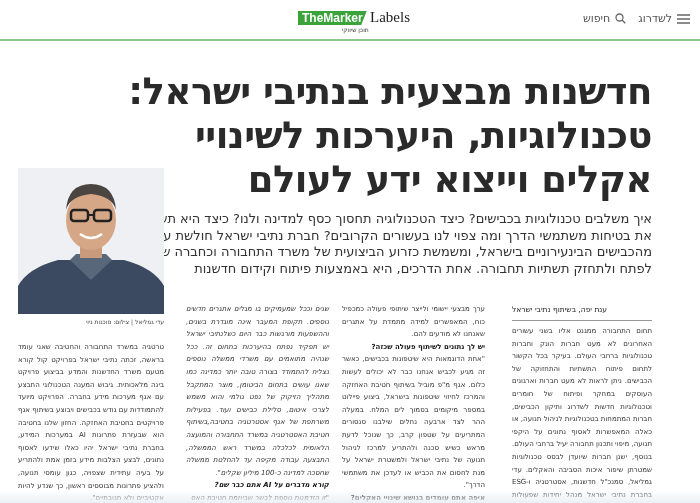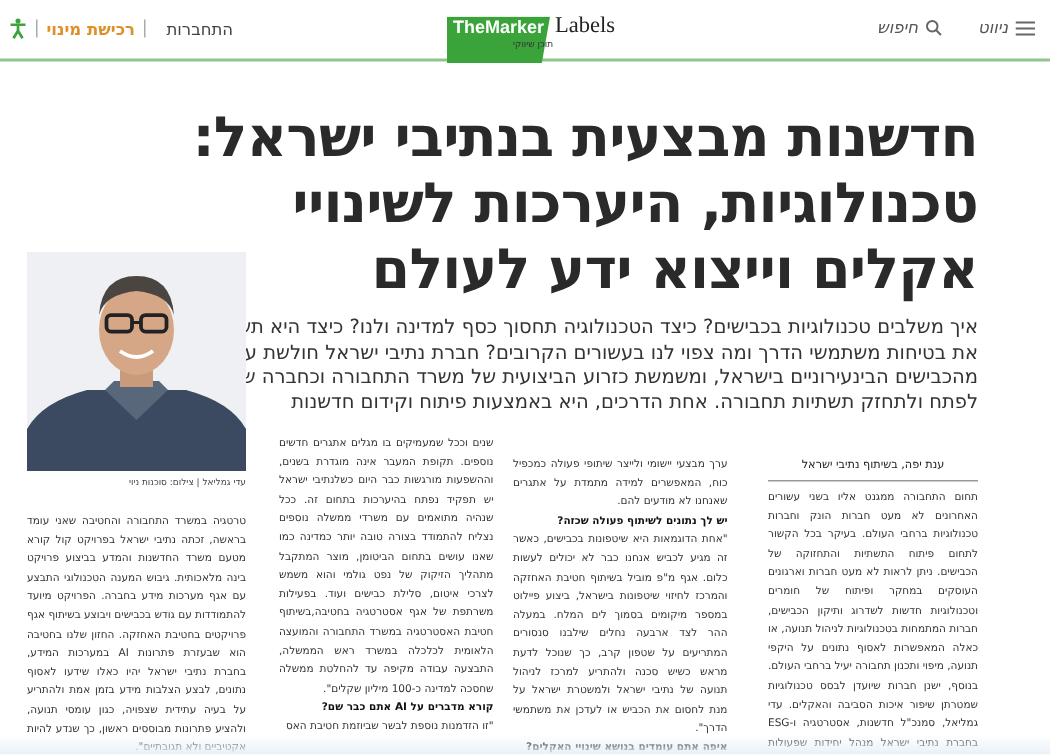--- a/index.html
+++ b/index.html
@@ -6,31 +6,31 @@
   html, body { width: 700px; height: 503px; overflow: hidden; background: #fff; }
   body { font-family: "DejaVu Sans", sans-serif; color: #222; position: relative; }
 
   
   .topbar {
     position: absolute; left: 0; top: 0; width: 700px; height: 41px;
     border-bottom: 2px solid #8fc78b; background: #fff;
     display: flex; align-items: center;
   }
   .tb-left { position: absolute; left: 6px; top: 12px; display: flex; align-items: center; gap: 6px; font-size: 11px; }
-  .tb-right { position: absolute; right: 10px; top: 12px; display: flex; align-items: center; gap: 24px; font-size: 11px; color: #555; font-style: italic; }
+  .tb-right { position: absolute; right: 10px; top: 12px; display: flex; align-items: center; gap: 12px; font-size: 11px; color: #555; }
   .access-icon { width: 12px; height: 14px; display: inline-block; }
   .sep { width: 1px; height: 12px; background: #aaa; display: inline-block; }
   .subscribe { color: #e0902a; font-weight: bold; }
   .login { color: #444; margin-left: 8px; }
   .menu-btn, .search-btn { display: flex; align-items: center; gap: 5px; color: #555; }
   .logo {
     position: absolute; left: 298px; top: 9px; width: 112px; height: 28px;
   }
   .logo .tm {
-    position: absolute; left: 0; top: 2px; height: 31px; padding: 0 4px;
+    position: absolute; left: 0; top: 2px; height: 14px; padding: 0 4px;
     background: #3aa33a; color: #fff; font-family: "Liberation Sans", sans-serif;
     font-weight: bold; font-size: 12px; line-height: 14px;
     clip-path: polygon(0 0, 100% 0, 92% 100%, 0 100%);
   }
   .logo .lb {
     position: absolute; left: 72px; top: 0; font-family: "Liberation Serif", serif;
     font-weight: normal; font-size: 15px; color: #222;
   }
   .logo .sub { position: absolute; left: 44px; top: 17px; font-size: 6px; color: #333; }
 
@@ -54,61 +54,49 @@
     position: absolute; left: 18px; top: 318px; width: 146px;
     direction: rtl; text-align: right; font-size: 6px; color: #444;
   }
   .col {
     position: absolute; direction: rtl; text-align: justify;
     font-size: 7px; line-height: 12.6px; color: #333;
   }
   .col b { color: #111; }
   .byline {
     position: absolute; right: 48px; top: 305px; width: 140px;
-    direction: rtl; text-align: center; font-size: 7.5px; color: #222;
+    direction: rtl; text-align: left; font-size: 7.5px; color: #222;
     padding-bottom: 6px; border-bottom: 1px solid #999;
   }
   .bottom-fade {
     position: absolute; left: 0; top: 490px; width: 700px; height: 13px;
     background: linear-gradient(#fff0, #e9f1f7);
   }
 </style>
 </head>
 <body>
 
 <div class="topbar">
-  <div class="tb-left">
-    <span class="access-icon">
-      <svg width="12" height="14" viewBox="0 0 12 14">
-          <circle cx="6" cy="2" r="1.7" fill="#3aa33a"></circle>
-          <path d="M1 4.5h10M6 4.5v4M6 8.5l-3 5M6 8.5l3 5" stroke="#3aa33a" stroke-width="1.8" fill="none"></path>
-        </svg>
-    </span>
-    <span class="sep"></span>
-    <span class="subscribe">רכישת מינוי</span>
-    <span class="sep"></span>
-    <span class="login">התחברות</span>
-  </div>
 
   <div class="logo">
     <span class="tm">TheMarker</span>
     <span class="lb">Labels</span>
     <span class="sub">תוכן שיווקי</span>
   </div>
 
   <div class="tb-right">
     <span class="search-btn">
       <span>חיפוש</span>
       <svg width="11" height="11" viewBox="0 0 11 11">
           <circle cx="4.5" cy="4.5" r="3.5" stroke="#666" stroke-width="1.3" fill="none"></circle>
           <path d="M7 7l3.3 3.3" stroke="#666" stroke-width="1.3"></path>
         </svg>
     </span>
     <span class="menu-btn">
-      <span>ניווט</span>
+      <span>לשדרוג</span>
       <svg width="13" height="10" viewBox="0 0 13 10">
           <path d="M0 1h13M0 5h13M0 9h13" stroke="#666" stroke-width="1.3"></path>
         </svg>
     </span>
   </div>
 </div>
 
 <h1 class="headline">חדשנות מבצעית בנתיבי ישראל: טכנולוגיות, היערכות לשינויי אקלים וייצוא ידע לעולם</h1>
 
 <p class="lede">איך משלבים טכנולוגיות בכבישים? כיצד הטכנולוגיה תחסוך כסף למדינה ולנו? כיצד היא תשפר את בטיחות משתמשי הדרך ומה צפוי לנו בעשורים הקרובים? חברת נתיבי ישראל חולשת על 98% מהכבישים הבינעירוניים בישראל, ומשמשת כזרוע הביצועית של משרד התחבורה וכחברה שפועלת לפתח ולתחזק תשתיות תחבורה. אחת הדרכים, היא באמצעות פיתוח וקידום חדשנות</p>
@@ -136,21 +124,21 @@
 </div>
 
 <div class="col" style="right:215px; top:303px; width:143px;">
   <span>ערך מבצעי יישומי ולייצר שיתופי פעולה כמכפיל כוח, המאפשרים למידה מתמדת על אתגרים שאנחנו לא מודעים להם.</span><br>
   <b>יש לך נתונים לשיתוף פעולה שכזה?</b><br>
   <span>"אחת הדוגמאות היא שיטפונות בכבישים, כאשר זה מגיע לכביש אנחנו כבר לא יכולים לעשות כלום. אגף מ"פ מוביל בשיתוף חטיבת האחזקה והמרכז לחיזוי שיטפונות בישראל, ביצוע פיילוט במספר מיקומים בסמוך לים המלח. במעלה ההר לצד ארבעה נחלים שילבנו סנסורים המתריעים על שטפון קרב, כך שנוכל לדעת מראש כשיש סכנה ולהתריע למרכז לניהול תנועה של נתיבי ישראל ולמשטרת ישראל על מנת לחסום את הכביש או לעדכן את משתמשי הדרך".</span><br>
   <b>איפה אתם עומדים בנושא שינויי האקלים?</b><br>
   
 </div>
 
-<div class="col" style="right:371px; top:289px; width:143px;">
+<div class="col" style="right:371px; top:303px; width:143px;font-style:italic;">
   <span>שנים וככל שמעמיקים בו מגלים אתגרים חדשים נוספים. תקופת המעבר אינה מוגדרת בשנים, וההשפעות מורגשות כבר היום כשלנתיבי ישראל יש תפקיד נפתח בהיערכות בתחום זה. ככל שנהיה מתואמים עם משרדי ממשלה נוספים נצליח להתמודד בצורה טובה יותר כמדינה כמו שאנו עושים בתחום הביטומן, מוצר המתקבל מתהליך הזיקוק של נפט גולמי והוא משמש לצרכי איטום, סלילת כבישים ועוד. בפעילות משרתפת של אגף אסטרטגיה בחטיבה,בשיתוף חטיבת האסטרטגיה במשרד התחבורה והמועצה הלאומית לכלכלה במשרד ראש הממשלה, התבצעה עבודה מקיפה עד להחלטת ממשלה שחסכה למדינה כ-100 מיליון שקלים".</span><br>
   <b>קורא מדברים על AI אתם כבר שם?</b><br>
   <span>"זו הזדמנות נוספת לבשר שביוזמת חטיבת האס</span>
 </div>
 
 <div class="col" style="left:18px; top:341px; width:146px;">
   <span>טרטגיה במשרד התחבורה והחטיבה שאני עומד בראשה, זכתה נתיבי ישראל בפרויקט קול קורא מטעם משרד החדשנות והמדע בביצוע פרויקט בינה מלאכותית. גיבוש המענה הטכנולוגי התבצע עם אגף מערכות מידע בחברה. הפרויקט מיועד להתמודדות עם גודש בכבישים ויבוצע בשיתוף אגף פרויקטים בחטיבת האחזקה. החזון שלנו בחטיבה הוא שבעזרת פתרונות AI במערכות המידע, בחברת נתיבי ישראל יהיו כאלו שידעו לאסוף נתונים, לבצע הצלבות מידע בזמן אמת ולהתריע על בעיה עתידית שצפויה, כגון עומסי תנועה, ולהציע פתרונות מבוססים ראשון, כך שנדע להיות אקטיביים ולא תגובתיים".</span>
 </div>
 
 <div class="bottom-fade"></div>

